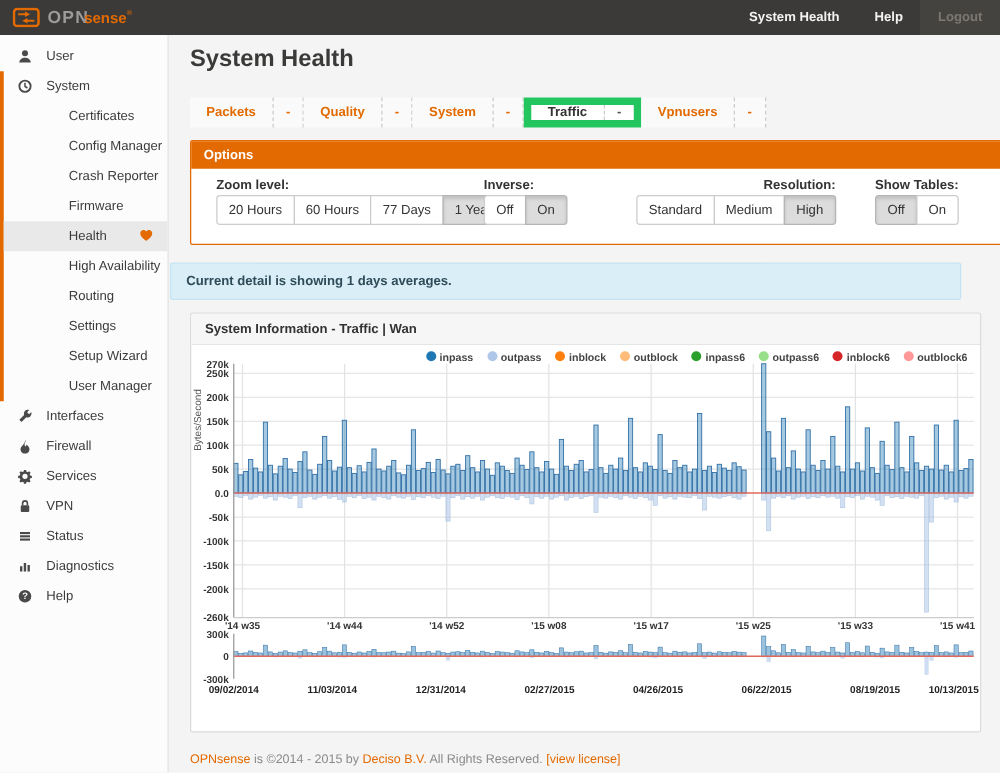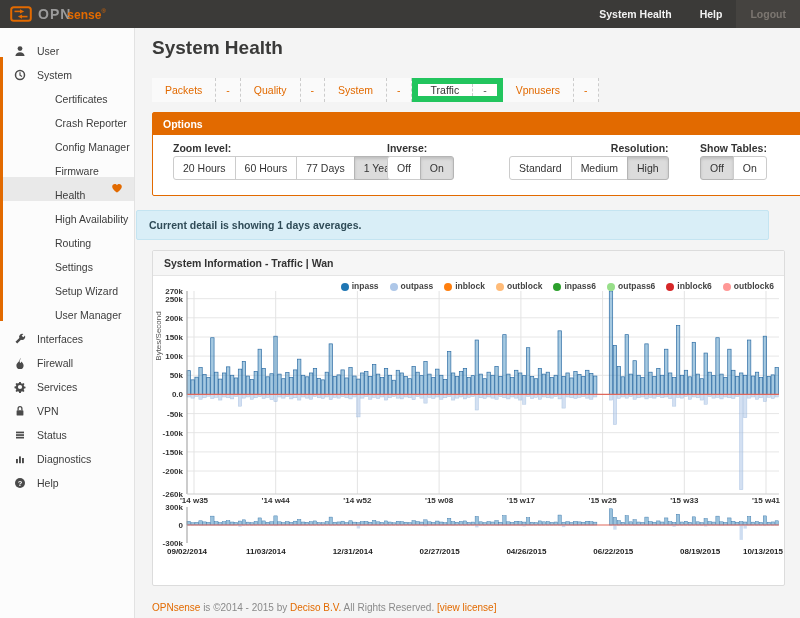--- a/index.html
+++ b/index.html
@@ -12,37 +12,37 @@
   .brand{display:flex;align-items:center;margin-left:10px;gap:6px;cursor:pointer}
   .brand-opn{color:#9b9b9b;font-weight:bold;font-size:14px;letter-spacing:1px}
   .brand-sense{color:#e26a00;font-weight:bold;font-size:12px;margin-left:-4px}
   .brand-tm{color:#e26a00;font-size:6px;vertical-align:super}
   .tb-right{margin-left:auto;display:flex;align-items:stretch;height:100%}
   .tb-link{color:#f2f2f2;font-size:10.5px;font-weight:600;display:flex;align-items:center;padding:0 14px;cursor:pointer}
   .tb-logout{background:#454340;color:#7c7771}
 
   
   .sidebar{position:absolute;top:28px;left:0;width:135px;height:590px;background:#fcfcfc;border-right:1px solid #e2e2e2;padding-top:5px}
-  .sb-item{height:24px;display:flex;align-items:flex-end;font-size:10.5px;color:#3c3c3c;cursor:pointer;position:relative}
+  .sb-item{height:24px;display:flex;align-items:center;font-size:10.5px;color:#3c3c3c;cursor:pointer;position:relative}
   .sb-icon{width:14px;margin-left:13px;margin-right:10px;display:flex;justify-content:center;align-items:center}
   .sb-group{border-left:3px solid #e26a00}
   .sb-group .sb-icon{margin-left:10px}
   .sb-sub{padding-left:37px}
   .sb-group .sb-sub{padding-left:52px}
   .sb-active{background:#e9e9e9}
   .sb-badge{position:absolute;right:11px;top:5px}
 
   
   .main{position:absolute;left:136px;top:28px;width:664px;height:590px}
   .page-title{position:absolute;left:16px;top:9px;font-size:19px;font-weight:bold;color:#3a3a39}
 
   
   .tabs{position:absolute;left:16px;top:50px;display:flex;height:24px}
   .tab{display:flex;background:#fafafa}
-  .tab-cell{display:flex;align-items:center;padding:0 13px;font-size:10.5px;font-weight:normal;color:#e26a00;border-right:1px dashed #ccc;cursor:pointer}
+  .tab-cell{display:flex;align-items:center;padding:0 13px;font-size:10.5px;font-weight:bold;color:#e26a00;border-right:1px dashed #ccc;cursor:pointer}
   .tab-caret{padding:0 10px}
   .tab.active{background:#fff;border:6px solid #22c55e}
   .tab.active .tab-label-cell{color:#333}
   .tab.active .tab-caret{color:#555;border-right:none}
   .tab.active .tab-label-cell{border-right:1px dashed #ccc}
 
   
   .options{position:absolute;left:16px;top:84px;width:722px;background:#fff;border:1px solid #e26a00;border-radius:2px}
   .options-hd{background:#e26a00;color:#fff;font-size:10.5px;font-weight:bold;padding:5px 10px}
   .options-bd{position:relative;height:60px}
@@ -54,21 +54,21 @@
   .btn:last-child{border-radius:0 3px 3px 0}
   .btn.active{background:#dcdcdc;border-color:#b5b5b5;box-shadow:inset 0 2px 3px rgba(0,0,0,.13)}
 
   
   .alert{position:absolute;left:0;top:182px;width:633px;background:#d9eef7;border:1px solid #c4e4f1;border-radius:2px;padding:8px 12px;font-size:10.5px;font-weight:bold;color:#2f4b57}
 
   
   .panel{position:absolute;left:16px;top:222px;width:633px;height:336px;background:#fff;border:1px solid #dcdcdc;border-radius:2px}
   .panel-hd{background:#f6f6f6;border-bottom:1px solid #e5e5e5;padding:6px 11px;font-size:10.5px;font-weight:bold;color:#333;border-radius:2px 2px 0 0}
   .legend{position:absolute;top:30px;right:10px;display:flex;gap:11px;align-items:center;z-index:2}
-  .lg-item{display:flex;align-items:flex-end;gap:3px;font-size:8.5px;font-weight:bold;color:#444;cursor:pointer}
+  .lg-item{display:flex;align-items:flex-start;gap:3px;font-size:8.5px;font-weight:bold;color:#444;cursor:pointer}
   .lg-dot{width:8px;height:8px;border-radius:50%}
   .chart-wrap{position:absolute;left:0;top:26px;width:631px;height:308px}
   svg{font-family:"Liberation Sans",sans-serif}
 
   
   .footer{position:absolute;left:16px;top:574px;font-size:10px;color:#8a8a8a}
   .flink{color:#e26a00;cursor:pointer}
 </style>
 </head>
 <body>
@@ -110,24 +110,24 @@
               <circle cx="6" cy="6" r="4.5" fill="none" stroke="#4a4a4a" stroke-width="1.5"></circle>
               <path d="M6 3.2v3l2 1.2" fill="none" stroke="#4a4a4a" stroke-width="1.2"></path>
             </svg>
           </span>
           <span>System</span>
         </div>
         <div class="sb-item sb-sub">
           <span>Certificates</span>
         </div>
         <div class="sb-item sb-sub">
+          <span>Config Manager</span>
+        </div>
+        <div class="sb-item sb-sub">
           <span>Crash Reporter</span>
-        </div>
-        <div class="sb-item sb-sub">
-          <span>Config Manager</span>
         </div>
         <div class="sb-item sb-sub">
           <span>Firmware</span>
         </div>
         <div class="sb-item sb-sub sb-active">
           <span>Health</span>
           <span class="sb-badge"><svg width="12" height="12" viewBox="0 0 12 12">
               <path d="M6 10.6S1.2 7.7 1.2 4.5C1.2 3 2.4 1.9 3.8 1.9c1 0 1.8.5 2.2 1.3.4-.8 1.2-1.3 2.2-1.3 1.4 0 2.6 1.1 2.6 2.6 0 3.2-4.8 6.1-4.8 6.1z" fill="#e26a00"></path>
             </svg></span>
         </div>

